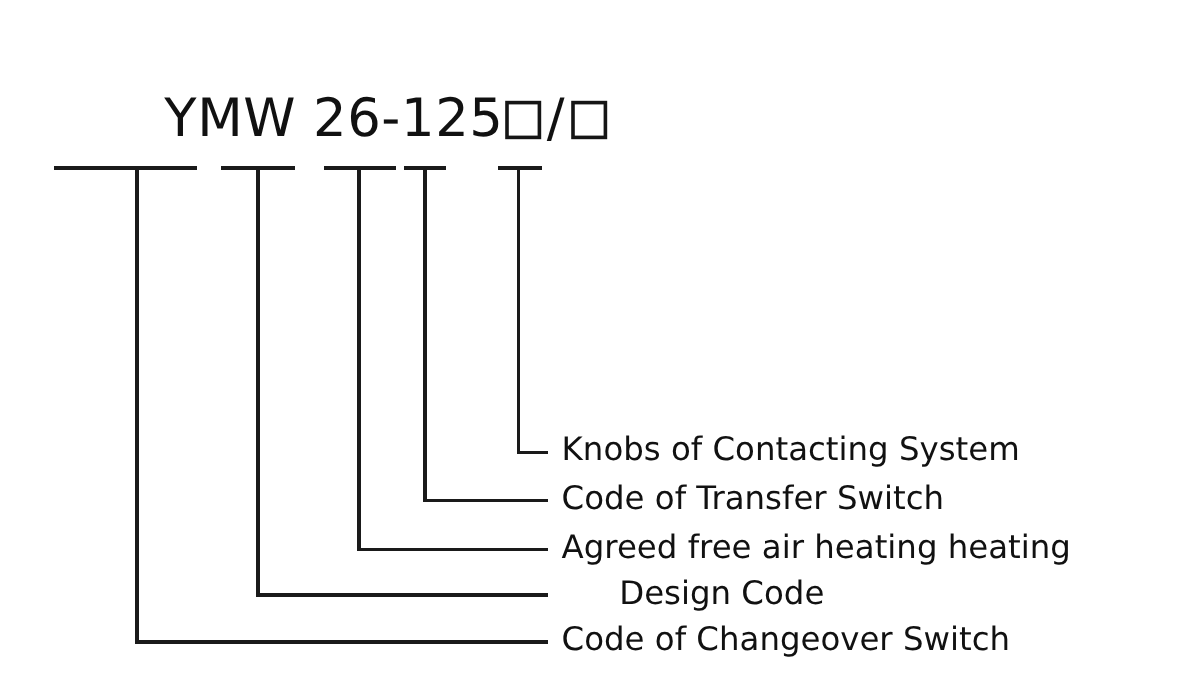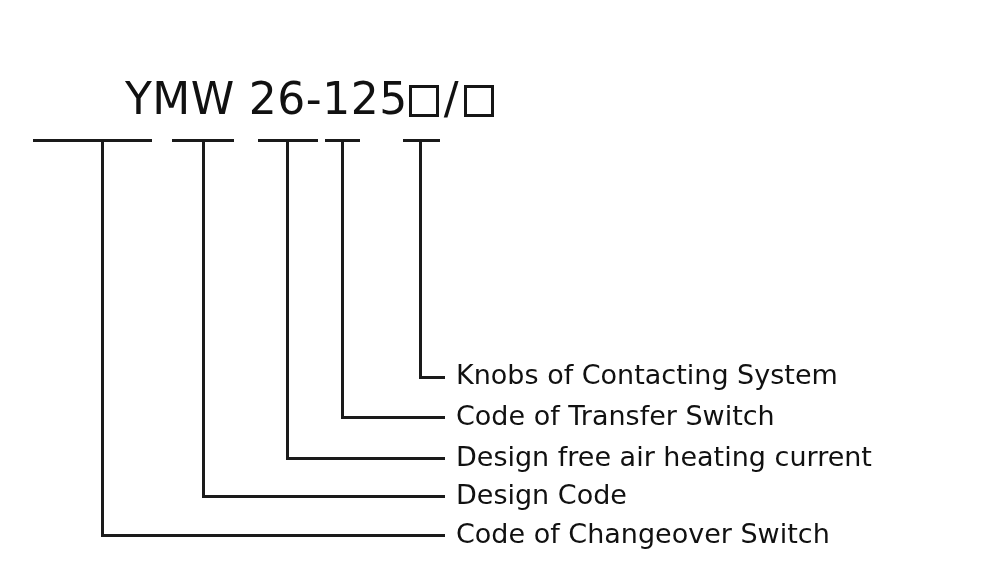--- a/index.html
+++ b/index.html
@@ -13,21 +13,21 @@
     height: 567px;
     position: relative;
     overflow: hidden;
     font-family: "DejaVu Sans", sans-serif;
     color: #111111;
   }
 
   #diagram-root {
     position: absolute;
     top: 0;
-    left: 0;
+    left: 12px;
     width: 868px;
     height: 567px;
   }
 
   
   .code-block {
     position: absolute;
     left: 38px;
     top: 18px;
     width: 440px;
@@ -70,21 +70,21 @@
     left: 456px;
     font-family: "DejaVu Sans", sans-serif;
     font-size: 27px;
     line-height: 30px;
     color: #111111;
     white-space: nowrap;
   }
   .callout-label.l0 { top: 360px; }
   .callout-label.l1 { top: 401px; }
   .callout-label.l2 { top: 442px; }
-  .callout-label.l3 { top: 480px; }
+  .callout-label.l3 { top: 480px; margin-left: 48px; }
   .callout-label.l4 { top: 519px; text-align: center; }
 </style>
 </head>
 <body>
 
 <div id="diagram-root">
 
   <div class="code-block">
 
     <div class="code-line">
@@ -113,19 +113,19 @@
 
       <polyline points="102,140 102,535 445,535"></polyline>
 
     </g>
   </svg>
 
   <div class="callout-label l1">Code of Transfer Switch</div>
 
   <div class="callout-label l0">Knobs of Contacting System</div>
 
-  <div class="callout-label l2">Design free air heating current</div>
+  <div class="callout-label l2">Agreed free air heating heating</div>
 
   <div class="callout-label l3">Design Code</div>
 
   <div class="callout-label l4">Code of Changeover Switch</div>
 
 </div>
 
 </body></html>

